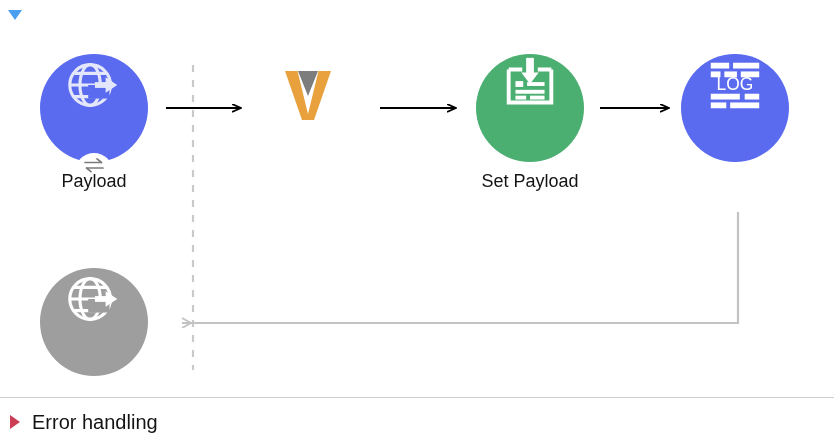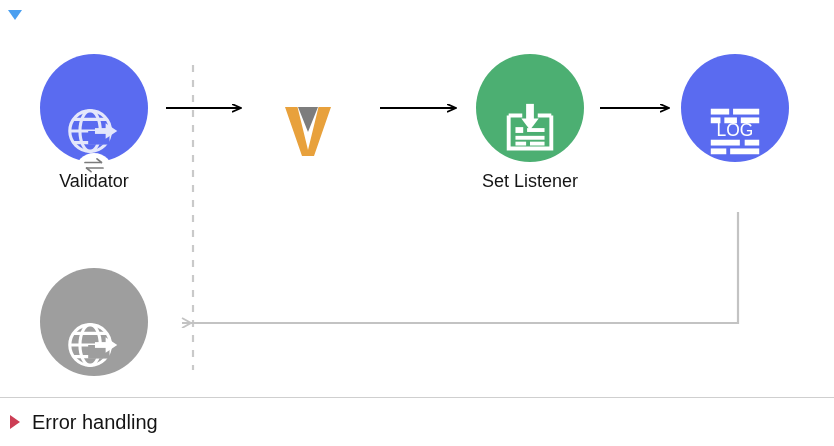--- a/index.html
+++ b/index.html
@@ -67,21 +67,21 @@
     position: absolute;
     width: 160px;
     text-align: center;
   }
   .node-circle {
     width: 108px; height: 108px;
     border-radius: 50%;
     margin: 0 auto;
     position: relative;
     display: flex;
-    align-items: flex-end;
+    align-items: flex-start;
     justify-content: center;
   }
   .node-circle.blue  { background: #5a6bf0; }
   .node-circle.green { background: #4caf72; }
   .node-circle.gray  { background: #9e9e9e; }
   .node-circle.plain { background: transparent; }
   .node-label {
     margin-top: 9px;
     font-size: 18px;
     color: #141414;
@@ -175,21 +175,21 @@
         <svg width="24" height="16" viewBox="0 0 24 16">
           <g stroke="#7b7b7b" stroke-width="1.7" fill="none" stroke-linecap="round">
             <path d="M3,5.5 L19,5.5"></path>
             <path d="M15,1.8 L19.5,5.5"></path>
             <path d="M21,11 L5,11"></path>
             <path d="M9,14.6 L4.5,11"></path>
           </g>
         </svg>
       </div>
     </div>
-    <div class="node-label">Validator</div>
+    <div class="node-label">Payload</div>
   </div>
 
   <div class="node" id="node-spark">
     <div class="node-circle plain">
       <svg width="72" height="72" viewBox="0 0 72 72">
         <path d="M13,17 L25.5,17 L36,60 L46.5,17 L59,17 L42,66 L30,66 Z" fill="#e8a13c"></path>
         <path d="M26,17 L46,17 L36,42 Z" fill="#7d7d7d"></path>
       </svg>
     </div>
   </div>
@@ -202,21 +202,21 @@
         <path d="M23,19 L41,19 L32,31 Z" fill="#ffffff"></path>
         <g fill="#ffffff">
           <rect x="17" y="28" width="8" height="6"></rect>
           <rect x="29" y="29" width="18" height="4"></rect>
           <rect x="17" y="37" width="30" height="4"></rect>
           <rect x="17" y="43" width="11" height="4"></rect>
           <rect x="32" y="43" width="15" height="4"></rect>
         </g>
       </svg>
     </div>
-    <div class="node-label">Set Listener</div>
+    <div class="node-label">Set Payload</div>
   </div>
 
   <div class="node" id="node-logger">
     <div class="node-circle blue">
       <svg width="62" height="62" viewBox="0 0 64 64">
         <g fill="#ffffff">
           <rect x="7" y="9" width="19" height="6"></rect>
           <rect x="30" y="9" width="27" height="6"></rect>
           <rect x="7" y="18" width="10" height="6"></rect>
           <rect x="21" y="18" width="13" height="6"></rect>

